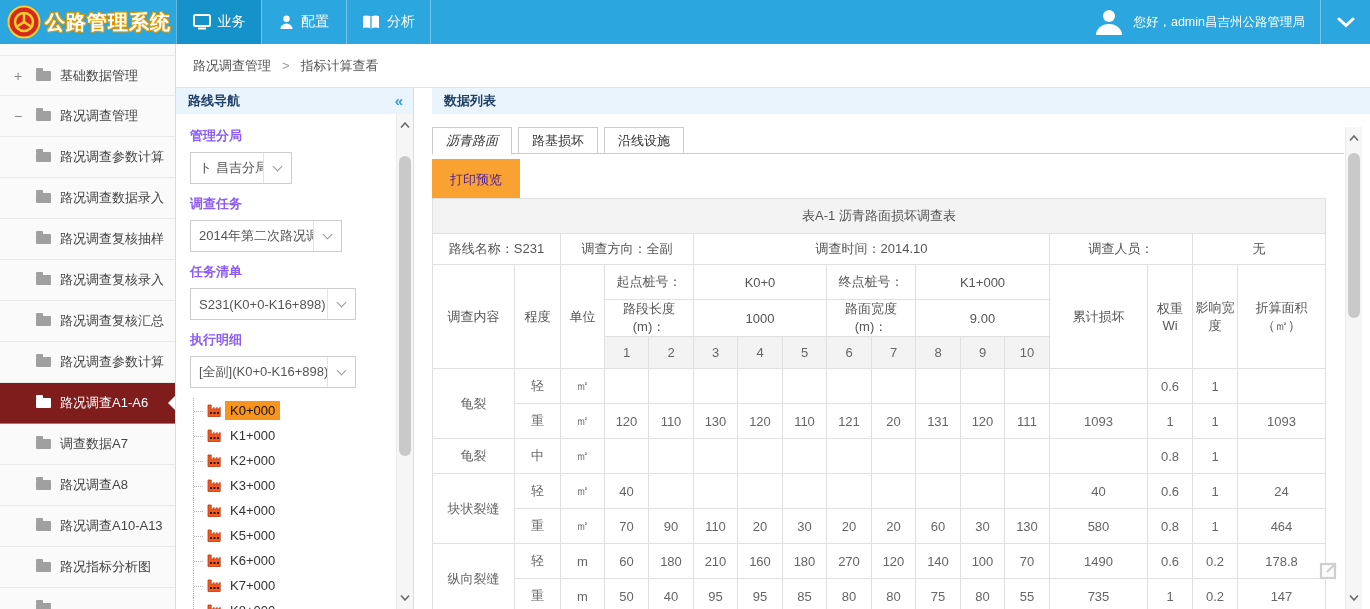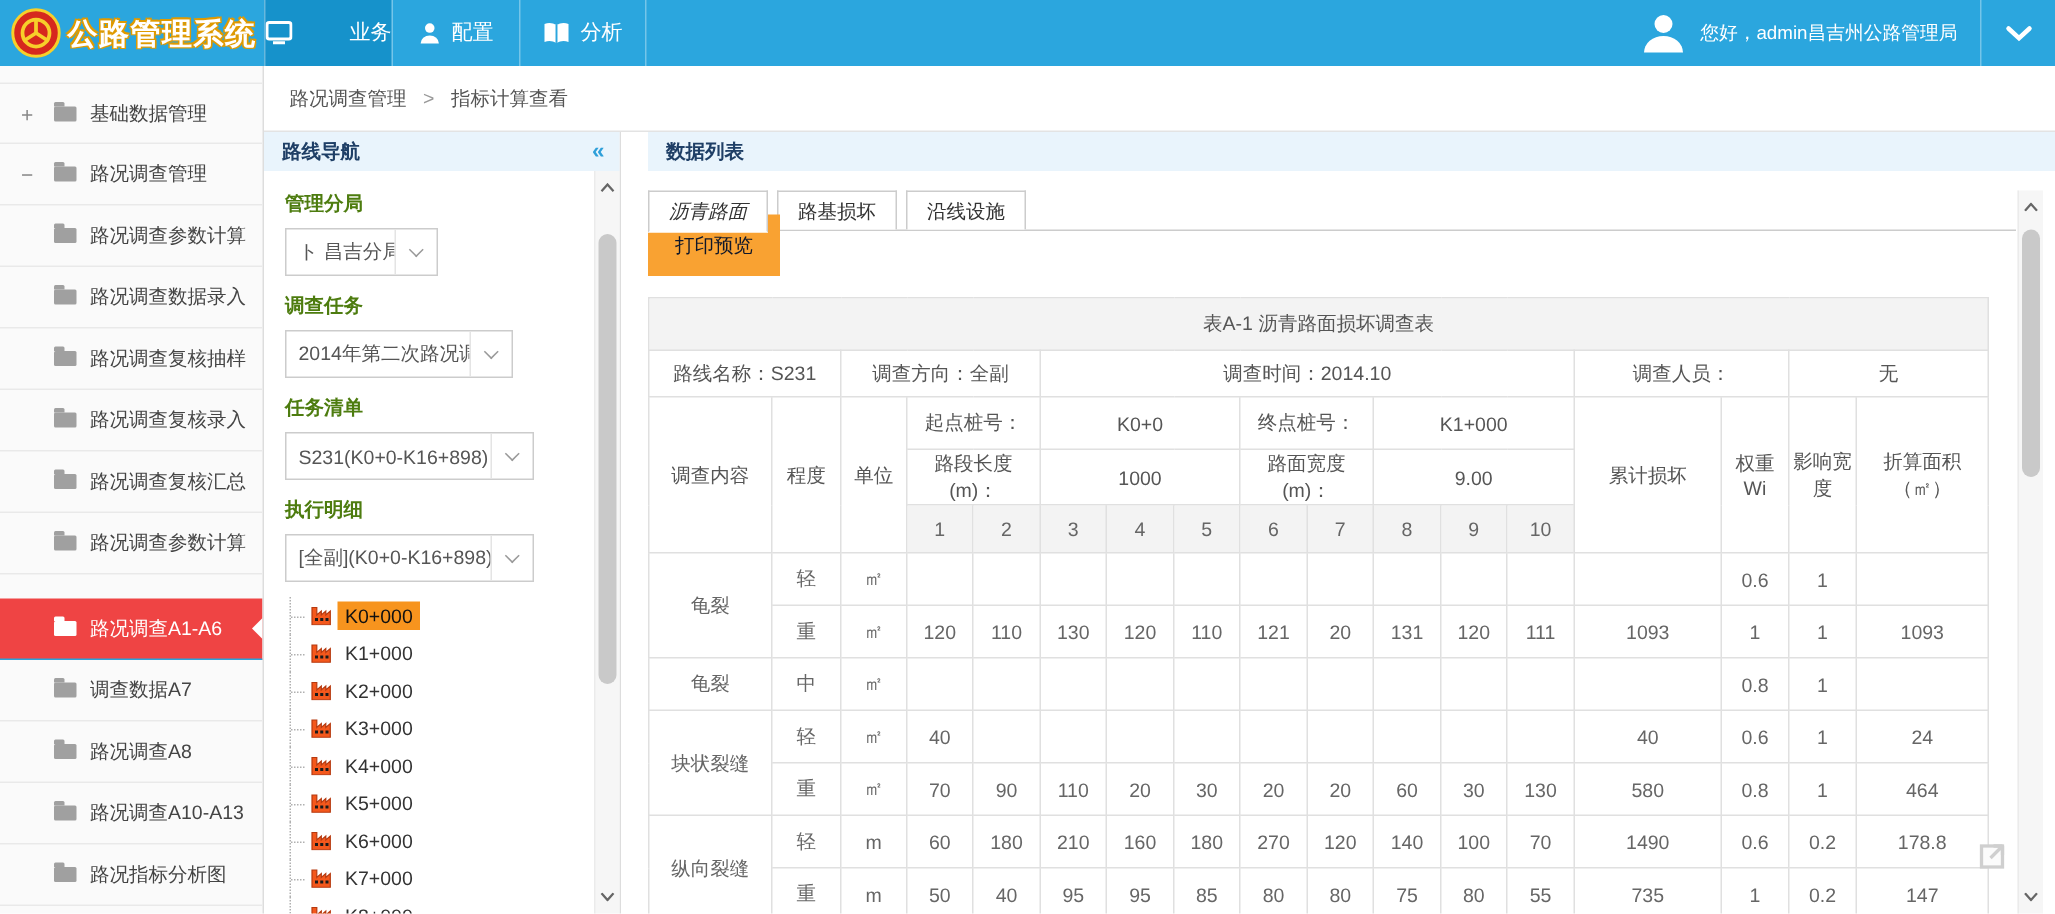--- a/index.html
+++ b/index.html
@@ -10,53 +10,53 @@
   }
   
   .topbar { position:absolute; left:0; top:0; width:1370px; height:44px; background:#2BA6DE; }
   .logo-area { position:absolute; left:0; top:0; width:176px; height:44px; display:flex; align-items:center; padding-left:7px;border-radius:16px; }
   .app-title { color:#fff; font-size:20px; font-weight:bold; letter-spacing:1px; margin-left:4px; white-space:nowrap;
     text-shadow: 1px 1px 0 #e09a00, -1px 1px 0 #e09a00, 1px -1px 0 #e09a00, -1px -1px 0 #e09a00; }
   .top-nav { position:absolute; left:176px; top:0; height:44px; display:flex; }
   .nav-tab { width:85px; height:44px; display:flex; align-items:center; justify-content:center; gap:7px;
     color:#fff; font-size:14px; border-left:1px solid rgba(255,255,255,.35); cursor:pointer; }
   .nav-tab:last-child { border-right:1px solid rgba(255,255,255,.35); }
-  .nav-tab.active { background:#1692CB;justify-content:space-between; }
+  .nav-tab.active { background:#1692CB; }
   .nav-ic { display:flex; align-items:center; }
   .user-area { position:absolute; right:51px; top:0; height:44px; display:flex; align-items:center; gap:9px; padding:0 14px; color:#fff; cursor:pointer; }
   .user-text { display:flex; line-height:15px; font-size:12.5px; white-space:nowrap;text-align:right; }
   .user-caret { position:absolute; right:0; top:0; width:50px; height:44px; border-left:1px solid rgba(255,255,255,.35);
     display:flex; align-items:center; justify-content:center; cursor:pointer; }
   
   .breadcrumb-bar { position:absolute; left:176px; top:44px; right:0; height:44px; background:#fff;
     border-bottom:1px solid #e3e3e3; line-height:43px; padding-left:17px; font-size:13px; color:#555; }
   .breadcrumb-bar div { display:inline-block; }
   .crumb-sep { margin:0 11px; color:#999; }
   
   .sidebar { position:absolute; left:0; top:44px; width:176px; bottom:0; background:#fafafa;
     border-right:1px solid #ddd; padding-top:11px; overflow:hidden; }
   .side-item { position:relative; height:41px; border-bottom:1px solid #e9e9e9; display:flex; align-items:center;
     padding-left:36px; font-size:13px; color:#444; cursor:pointer; white-space:nowrap; }
   .side-item:first-child { border-top:1px solid #e9e9e9; }
   .expander { position:absolute; left:14px; top:50%; transform:translateY(-50%); color:#888; font-size:14px; }
   .folder { width:15px; height:10px; background:#a0a0a0; border-radius:1px; position:relative; margin-right:9px; flex:none; }
   .folder::before { content:''; position:absolute; top:-3px; left:0; width:7px; height:3px; background:#a0a0a0; border-radius:1px 1px 0 0; }
-  .side-item.active { background:#ef4444; border-color:#2BA2DB; color:#fff;margin-top:16px; }
+  .side-item.active { background:#7f1d1d; border-color:#2BA2DB; color:#fff; }
   .side-item.active .folder, .side-item.active .folder::before { background:#fff; }
   .side-item.active::after { content:''; position:absolute; right:0; top:50%; margin-top:-7px;
     border:7px solid transparent; border-right-color:#fff; }
   
   .nav-panel { position:absolute; left:176px; top:88px; width:238px; bottom:0; background:#fff; border-right:1px solid #ddd; }
   .main-panel { position:absolute; left:432px; top:88px; right:0; bottom:0; background:#fff; }
   .panel-header { height:26px; background:#E9F4FC; color:#1F3F66; font-weight:bold; font-size:13px;
     line-height:26px; padding-left:12px; position:relative; }
   .collapse { position:absolute; right:10px; top:0; color:#2E9FD9; font-weight:bold; font-size:15px; cursor:pointer; }
   
   .nav-body { position:absolute; left:0; top:26px; right:17px; bottom:0; padding:2px 0 0 14px; overflow:hidden; }
-  .field-label { color:#4d7c0f; font-weight:bold; font-size:13px; margin:11px 0 7px; }
+  .field-label { color:#8b5cf6; font-weight:bold; font-size:13px; margin:11px 0 7px; }
   .dropdown { display:flex; border:1px solid #ccc; height:32px; align-items:center; background:#fff; cursor:pointer; }
   .dd-text { flex:1; padding:0 4px 0 8px; font-size:13px; color:#555; white-space:nowrap; overflow:hidden; }
   .dd-arrow { width:28px; height:100%; border-left:1px solid #e4e4e4; display:flex; align-items:center; justify-content:center; flex:none; }
   .chev { display:inline-block; width:7px; height:7px; border-right:1.5px solid #999; border-bottom:1.5px solid #999;
     transform:rotate(45deg); margin-top:-4px; }
   .tree { margin-top:10px; }
   .tree-node { height:25px; display:flex; align-items:center; cursor:pointer; }
   .conn { width:12px; height:25px; border-left:1px dotted #b0b0b0; position:relative; margin:0 2px 0 3px; flex:none; }
   .conn::after { content:''; position:absolute; left:0; top:50%; width:9px; border-top:1px dotted #b0b0b0; }
   .fac { display:flex; align-items:center; margin-right:3px; flex:none; }
@@ -69,21 +69,21 @@
   .scroll-up, .scroll-down { position:absolute; left:0; width:100%; height:16px; display:flex; align-items:center; justify-content:center; cursor:pointer; }
   .scroll-up { top:3px; } .scroll-down { bottom:3px; }
   .scroll-thumb { position:absolute; left:2px; width:12px; background:#c9c9c9; border-radius:7px; cursor:pointer; }
   .nav-scroll .scroll-thumb { top:42px; height:300px; }
   .main-scroll .scroll-thumb { top:26px; height:165px; }
   
   .tabs { position:absolute; left:0; top:39px; right:26px; height:27px; border-bottom:1px solid #ccc; display:flex; }
   .tab { position:relative; width:80px; height:26px; margin-right:6px; background:#fff; border:1px solid #ccc; border-bottom:none;
     text-align:center; line-height:25px; font-size:13px; color:#333; cursor:pointer; }
   .tab.active { height:28px; z-index:2; border-bottom:1px solid #fff;font-style:italic; }
-  .print-btn { position:absolute; left:0; top:55px; width:88px; height:41px; background:#F9A232; color:#0f172a;
+  .print-btn { position:absolute; left:0; top:71px; width:88px; height:41px; background:#F9A232; color:#4c1d95;
     border:none; font-size:13px; font-family:inherit; cursor:pointer; }
   .tbl-wrap { position:absolute; left:0; top:110px; right:44px; bottom:0; overflow:hidden; }
   table { border-collapse:collapse; table-layout:fixed; width:893px; }
   td { border:1px solid #e0e0e0; text-align:center; font-size:13px; color:#666; padding:0 2px; overflow:hidden; }
   .cap-row td { height:35px; background:#f3f3f3; color:#555; }
   .info-row td { height:31px; color:#555; }
   .hrow td { height:35px; color:#555; }
   .num-row td { height:32px; background:#f3f3f3; }
   .data-row td { height:35px; }
   .expand-ic { position:absolute; right:27px; top:468px; width:26px; height:26px; cursor:pointer; }

